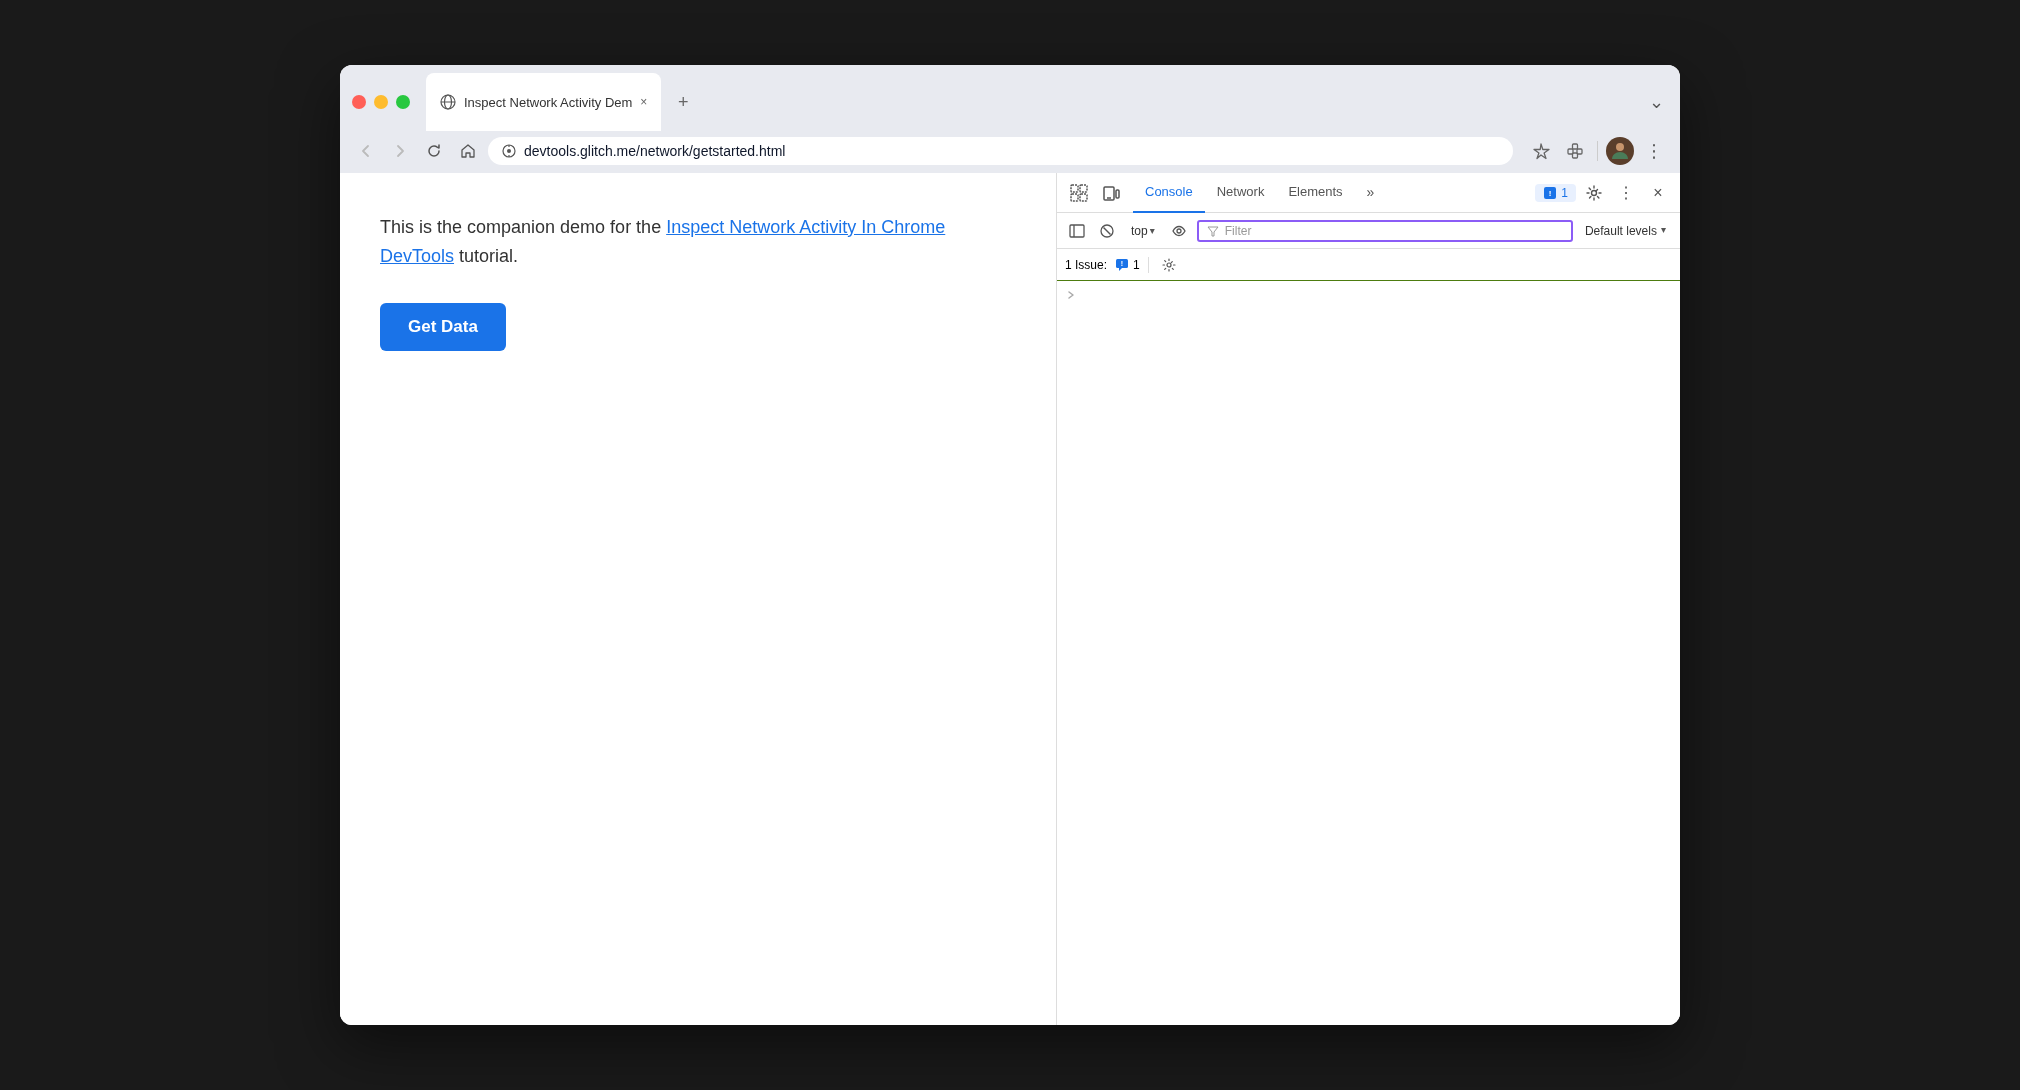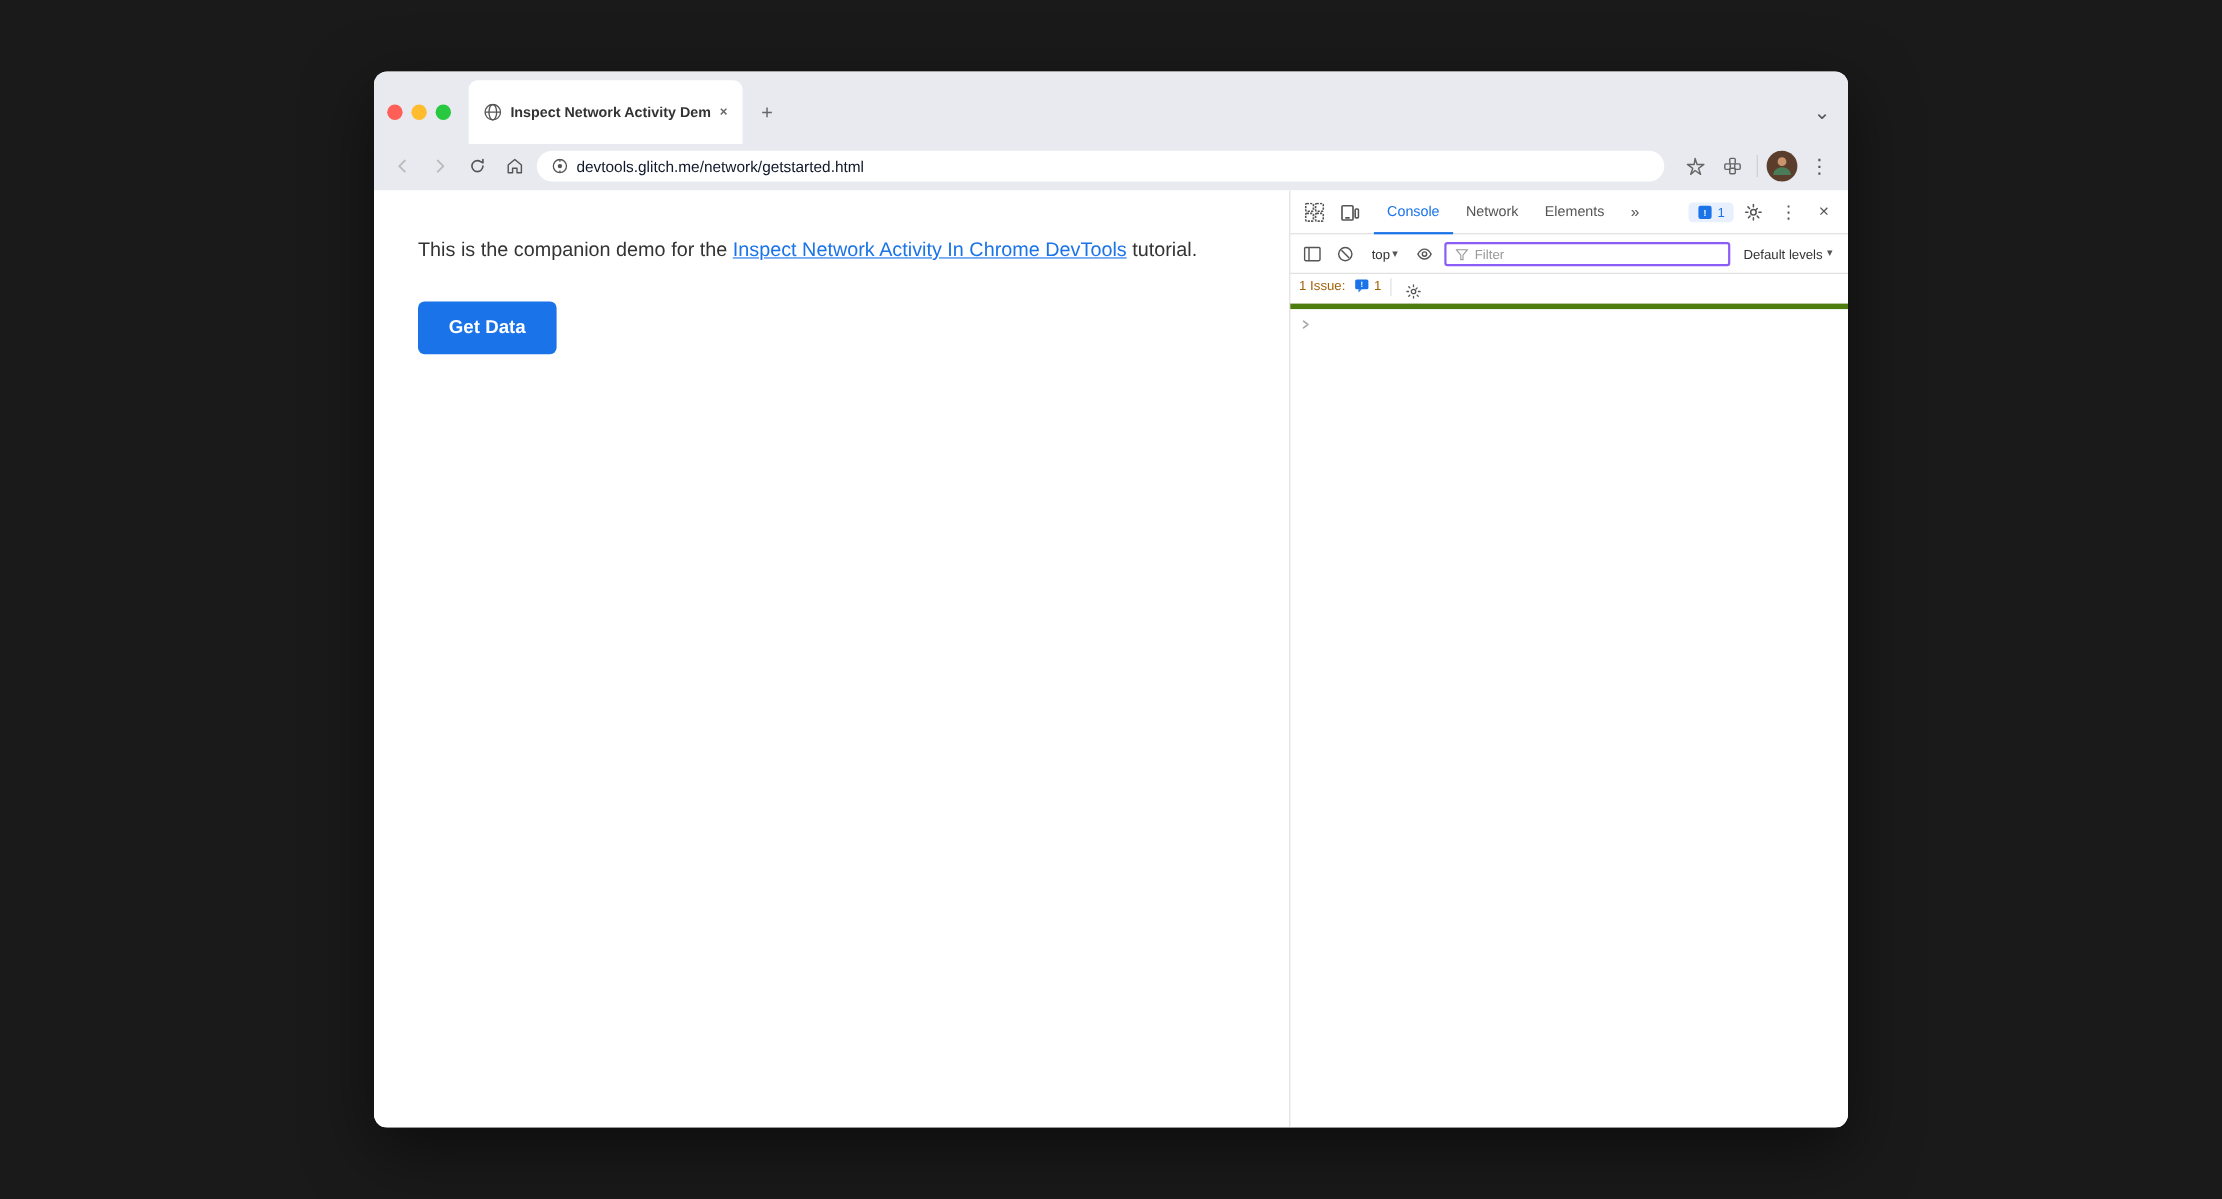--- a/index.html
+++ b/index.html
@@ -42,28 +42,28 @@
     .traffic-light {
       width: 14px;
       height: 14px;
       border-radius: 50%;
     }
     .tl-red { background: #ff5f57; }
     .tl-yellow { background: #febc2e; }
     .tl-green { background: #28c840; }
     .tab {
       display: flex;
+      align-items: center;
       gap: 8px;
       background: #fff;
       border-radius: 8px 8px 0 0;
       padding: 21px 14px;
       font-size: 13px;
       color: #333;
       min-width: 220px;
-      font-weight: bold;
     }
     .tab-icon {
       width: 16px;
       height: 16px;
     }
     .tab-close {
       margin-left: auto;
       cursor: pointer;
       color: #666;
       font-size: 12px;
@@ -204,21 +204,21 @@
       color: #fff;
       border: none;
       border-radius: 6px;
       padding: 14px 28px;
       font-size: 17px;
       font-weight: 600;
       cursor: pointer;
     }
     
     .devtools-panel {
-      width: 508px;
+      width: 624px;
       border-left: 1px solid #ddd;
       display: flex;
       flex-direction: column;
       background: #fff;
     }
     .devtools-toolbar {
       display: flex;
       align-items: center;
       border-bottom: 1px solid #ddd;
       padding: 0 8px;
@@ -312,27 +312,27 @@
       align-items: flex-start;
       gap: 4px;
       font-size: 12px;
       color: #333;
       cursor: pointer;
       padding: 2px 6px;
       border-radius: 3px;
     }
     .dt-issues-bar {
       display: flex;
-      align-items: flex-start;
+      align-items: center;
       padding: 4px 8px;
       gap: 8px;
-      border-bottom: 5px solid #4d7c0f;
+      border-bottom: 1px solid #4d7c0f;
       height: 32px;
       font-size: 12px;
-      color: #a16207;
+      color: #000000;
     }
     .dt-issues-count {
       display: flex;
       align-items: center;
       gap: 4px;
     }
     .dt-console-body {
       flex: 1;
       padding: 8px;
       overflow-y: auto;

